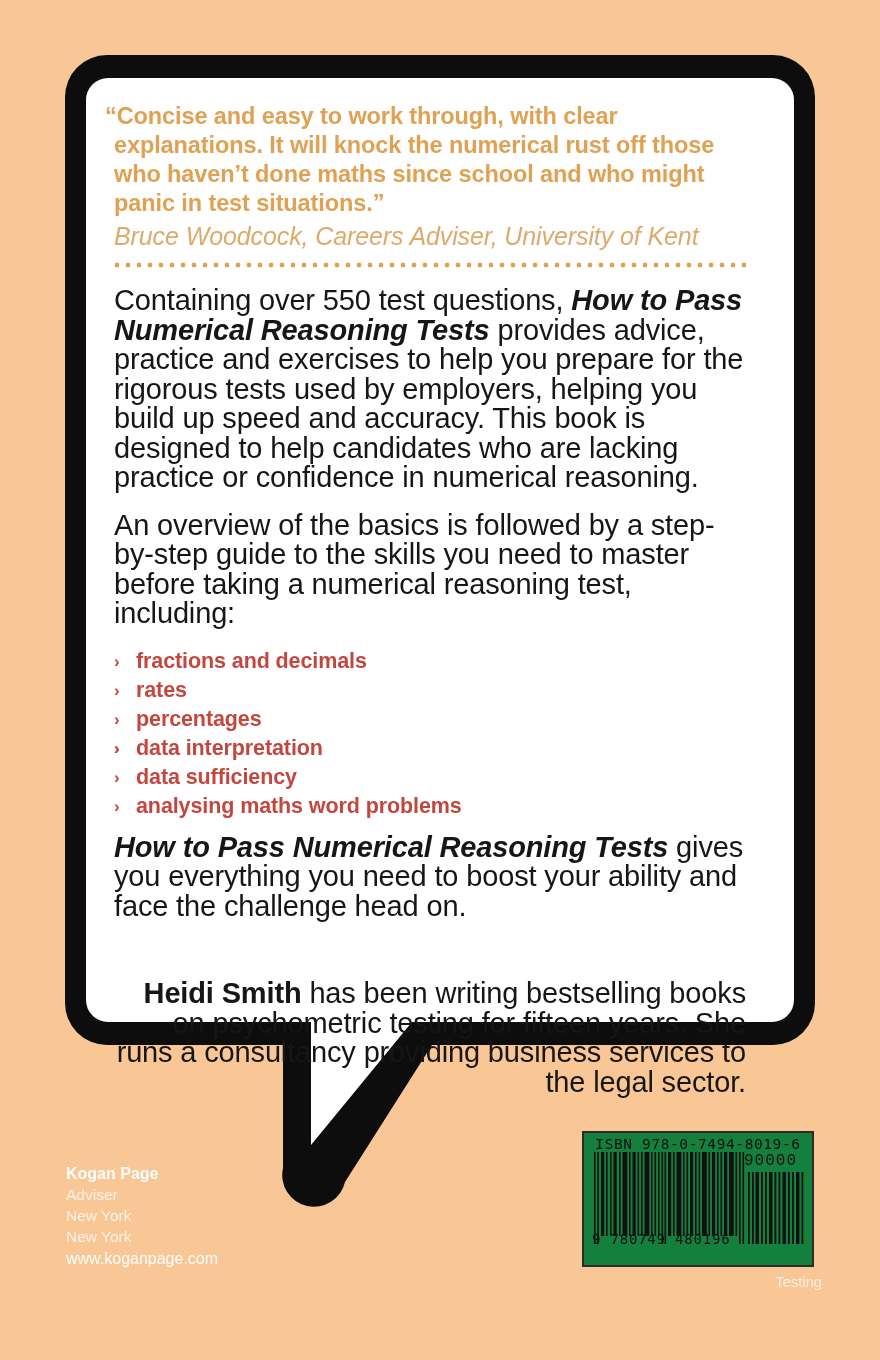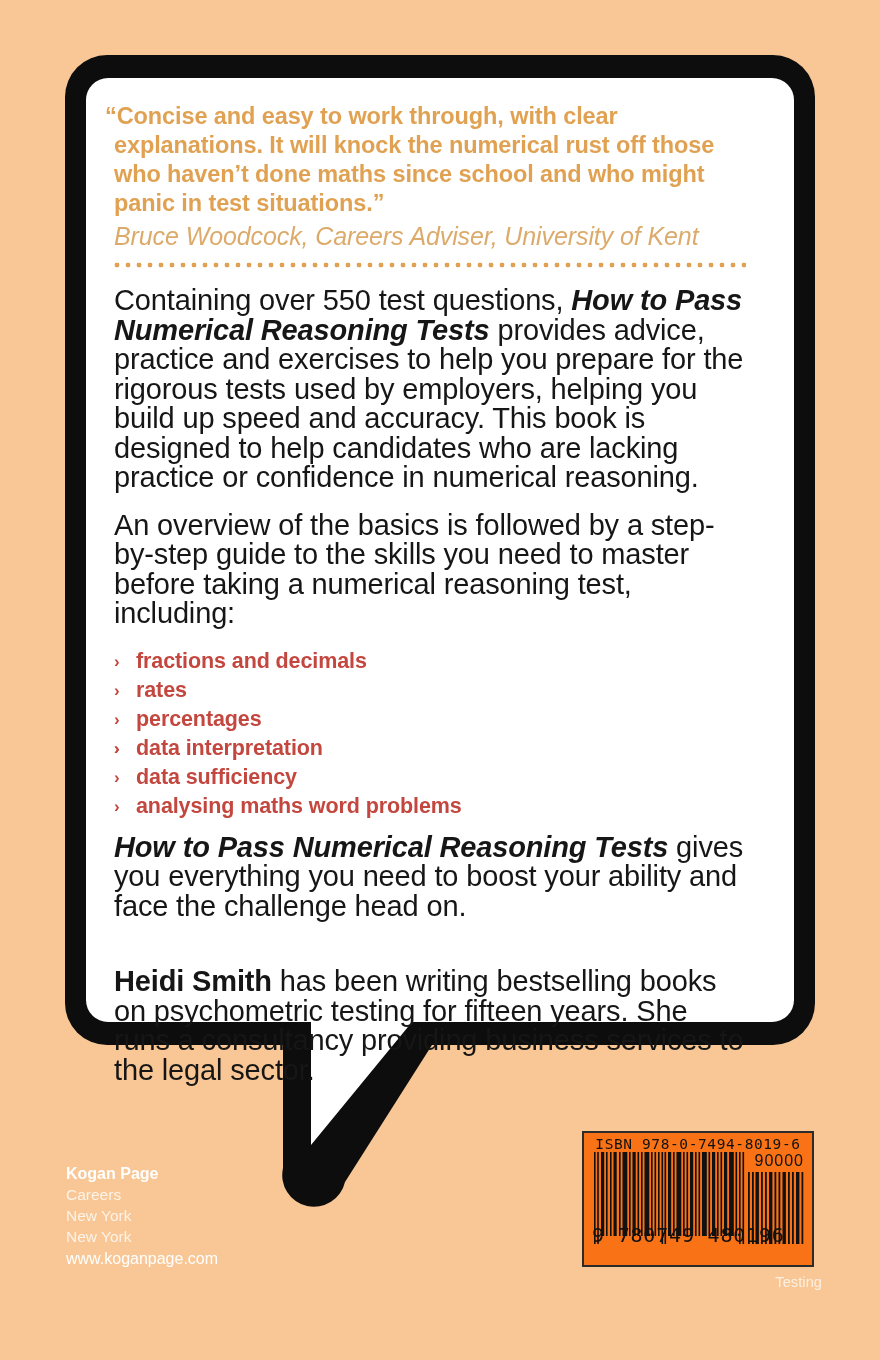--- a/index.html
+++ b/index.html
@@ -96,21 +96,22 @@
     font-size: 17px;
     line-height: 29px;
     color: #c4473f;
   }
 
   .closing-para {
     margin-top: 4px;
   }
 
   .author-para {
-    margin-top: 46px;
+    margin-top: 58px;
+    text-align: right;
   }
   .author-para .b { font-weight: bold; }
 
   
   #publisher {
     position: absolute;
     left: 66px;
     top: 1163px;
     width: 230px;
     color: #ffffff;
@@ -121,21 +122,21 @@
   #publisher .pub-city { color: #fdf3e8; }
   #publisher .pub-url  { font-weight: normal; font-size: 16px; margin-top: 1px; }
 
   
   #barcode-box {
     position: absolute;
     left: 582px;
     top: 1131px;
     width: 232px;
     height: 136px;
-    background: #f97316;
+    background: #15803d;
     border: 2px solid #2b2b2b;
   }
   #barcode-isbn {
     font-family: "DejaVu Sans Mono", monospace;
     font-size: 14.5px;
     letter-spacing: 0.6px;
     text-align: center;
     color: #111;
     padding-top: 3px;
     height: 19px;
@@ -158,32 +159,32 @@
     right: 8px;
     top: 20px;
     width: 56px;
     height: 72px;
   }
   #barcode-addon-digits {
     position: absolute;
     right: 8px;
     top: 0px;
     width: 60px;
-    font-family: Liberation Sans, sans-serif;
+    font-family: Liberation Mono, monospace;
     font-size: 16px;
-    text-align: right;
+    text-align: left;
     letter-spacing: 1px;
     color: #111;
   }
   #barcode-digits {
     position: absolute;
     left: 8px;
     bottom: 1px;
     font-family: "DejaVu Sans Mono", monospace;
-    font-size: 20px;
+    font-size: 14px;
     letter-spacing: 0.8px;
     color: #111;
     white-space: nowrap;
   }
 
   
   #category-label {
     position: absolute;
     right: 58px;
     top: 1274px;
@@ -250,21 +251,21 @@
   </ul>
 
   <p class="body-para closing-para"><span class="bi">How to Pass Numerical Reasoning Tests</span><span> gives you everything you need to boost your ability and face the challenge head on.</span></p>
 
   <p class="body-para author-para"><span class="b">Heidi Smith</span><span> has been writing bestselling books on psychometric testing for fifteen years. She runs a consultancy providing business services to the legal sector.</span></p>
 
 </div>
 
 <div id="publisher">
   <div class="pub-name">Kogan Page</div>
-  <div class="pub-city">Careers</div>
+  <div class="pub-city">Adviser</div>
   <div class="pub-city">New York</div>
   <div class="pub-city">New York</div>
   <div class="pub-url">www.koganpage.com</div>
 </div>
 
 <div id="barcode-box">
   <div id="barcode-isbn">ISBN 978-0-7494-8019-6</div>
   <div class="bc-row">
     <div id="barcode-addon-digits">90000</div>
     <svg id="bars-main" viewBox="0 0 152 92" preserveAspectRatio="none">

